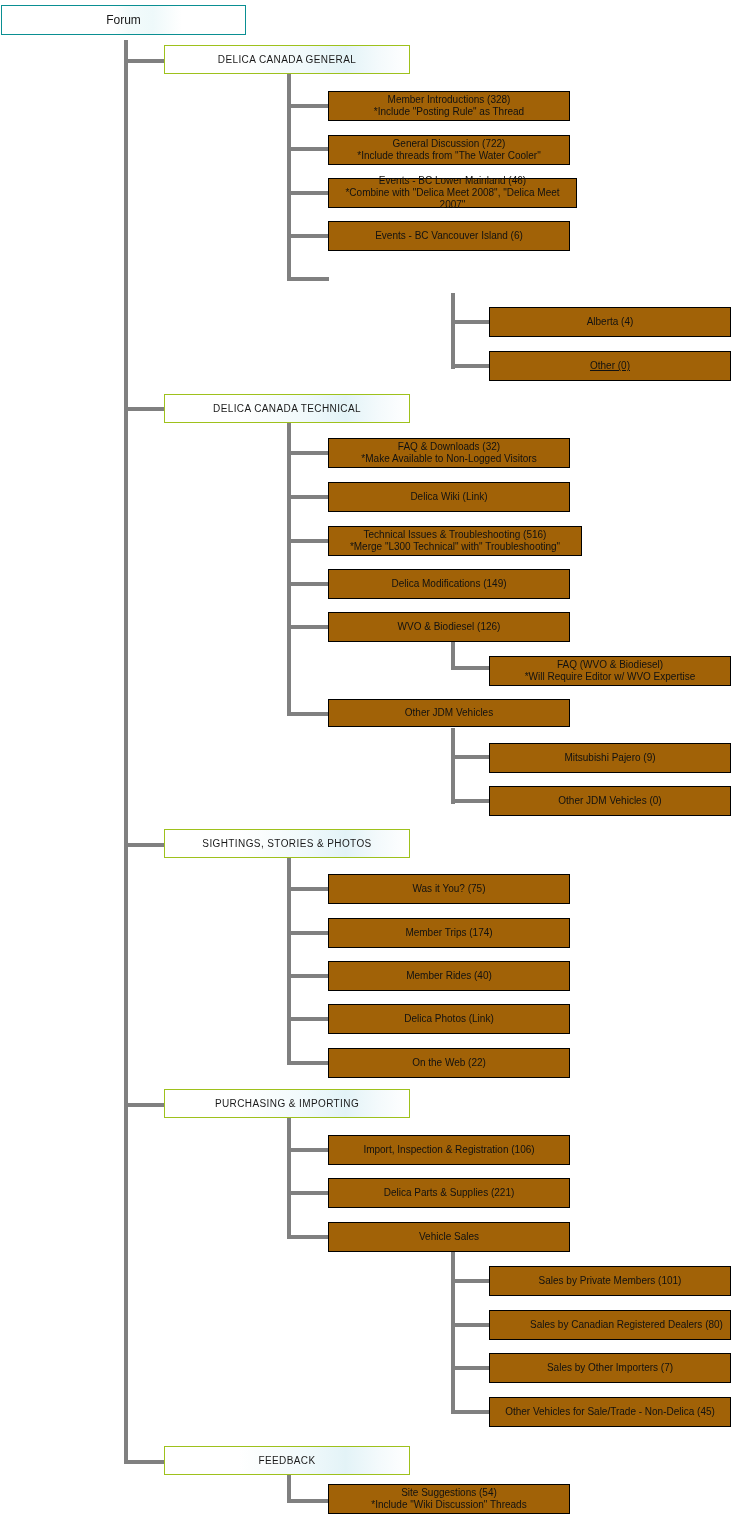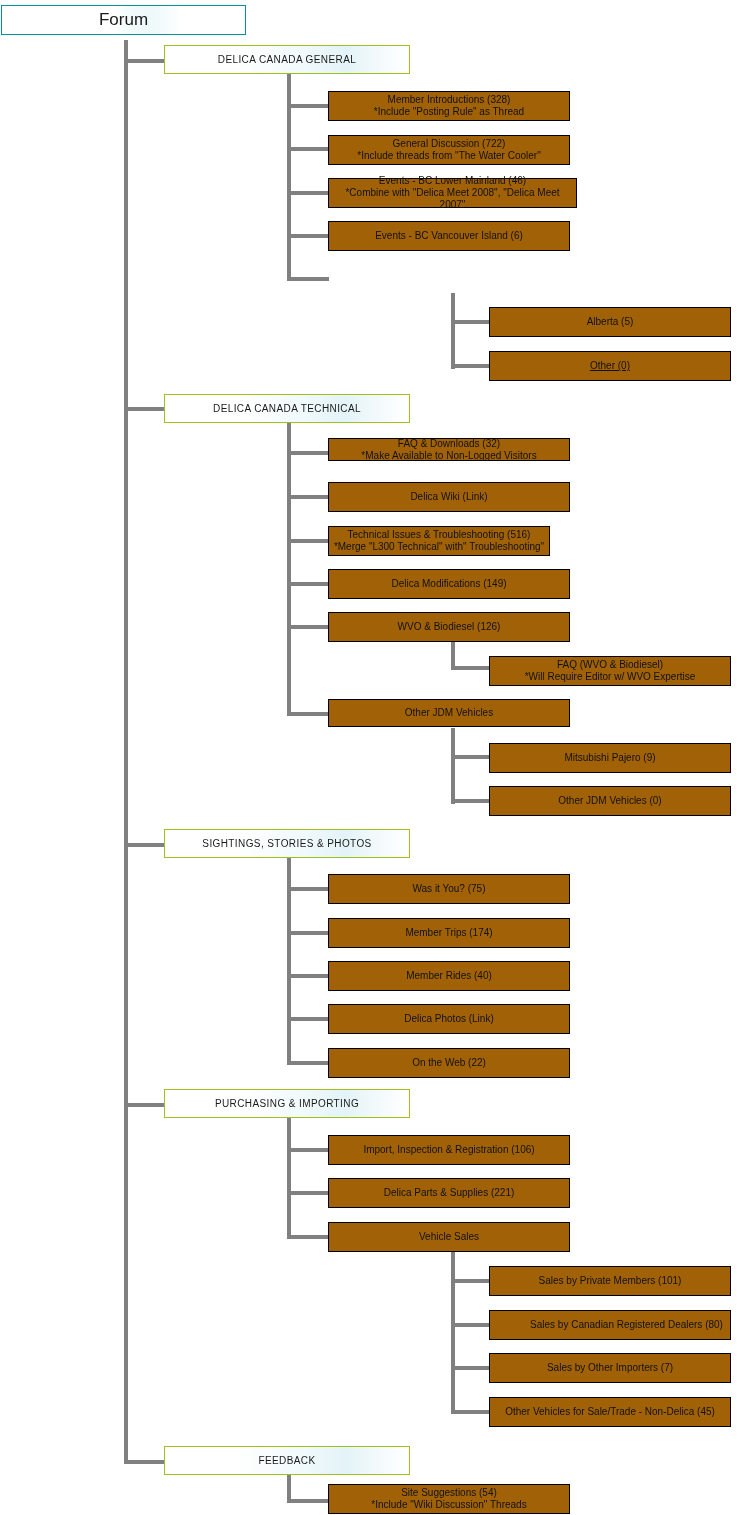--- a/index.html
+++ b/index.html
@@ -57,21 +57,21 @@
     z-index: -1;
   }
 
   
   .node.root {
     border: 1px solid #0a8f92;
     background: linear-gradient(to right,
                 #ffffff 0%, #ffffff 46%,
                 #f3fbfb 52%, #eef9fa 62%,
                 #ffffff 74%, #ffffff 100%);
-    font-size: 17px;
+    font-size: 12px;
     color: #1a1a1a;
   }
   .node.root::before { background: #088b8e; }
 
   
   .node.section {
     border: 1px solid #9ec11c;
     background: linear-gradient(to right,
                 #ffffff 0%, #ffffff 30%,
                 #fafdfd 40%, #f0f9fb 58%,
@@ -185,43 +185,43 @@
       <span class="sub">*Combine with "Delica Meet 2008", "Delica Meet 2007"</span>
     </span>
   </div>
 
   <div class="node leaf" style="left:328px; top:221px; width:242px; height:30px;">
     <span class="label">Events - BC Vancouver Island (6)</span>
   </div>
 
 
   <div class="node leaf" style="left:489px; top:307px; width:242px; height:30px;">
-    <span class="label">Alberta (5)</span>
+    <span class="label">Alberta (4)</span>
   </div>
 
   <div class="node leaf" style="left:489px; top:351px; width:242px; height:30px;text-decoration:underline;">
     <span class="label">Other (0)</span>
   </div>
 
   <div class="node section" style="left:164px; top:394px; width:246px; height:29px;">
     <span class="label">DELICA CANADA TECHNICAL</span>
   </div>
 
-  <div class="node leaf" style="left:328px; top:438px; width:242px; height:23px;">
+  <div class="node leaf" style="left:328px; top:438px; width:242px; height:30px;">
     <span class="label">
       <span>FAQ &amp; Downloads (32)</span>
       <span class="sub">*Make Available to Non-Logged Visitors</span>
     </span>
   </div>
 
   <div class="node leaf" style="left:328px; top:482px; width:242px; height:30px;">
     <span class="label">Delica Wiki (Link)</span>
   </div>
 
-  <div class="node leaf" style="left:328px; top:526px; width:222px; height:30px;">
+  <div class="node leaf" style="left:328px; top:526px; width:254px; height:30px;">
     <span class="label">
       <span>Technical Issues &amp; Troubleshooting (516)</span>
       <span class="sub">*Merge "L300 Technical" with" Troubleshooting"</span>
     </span>
   </div>
 
   <div class="node leaf" style="left:328px; top:569px; width:242px; height:30px;">
     <span class="label">Delica Modifications (149)</span>
   </div>
 

